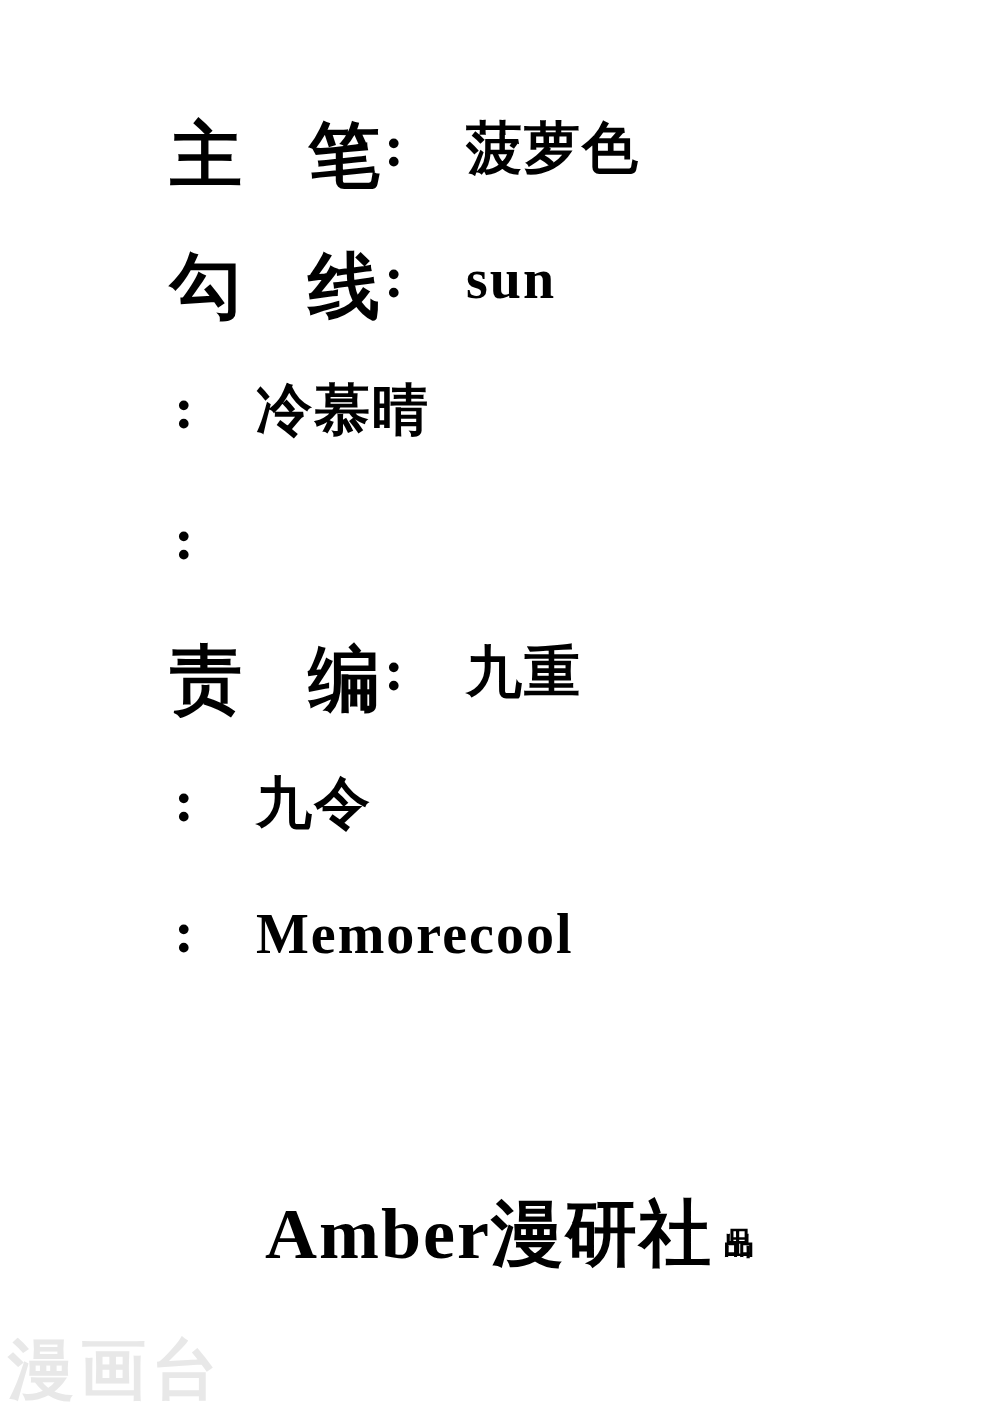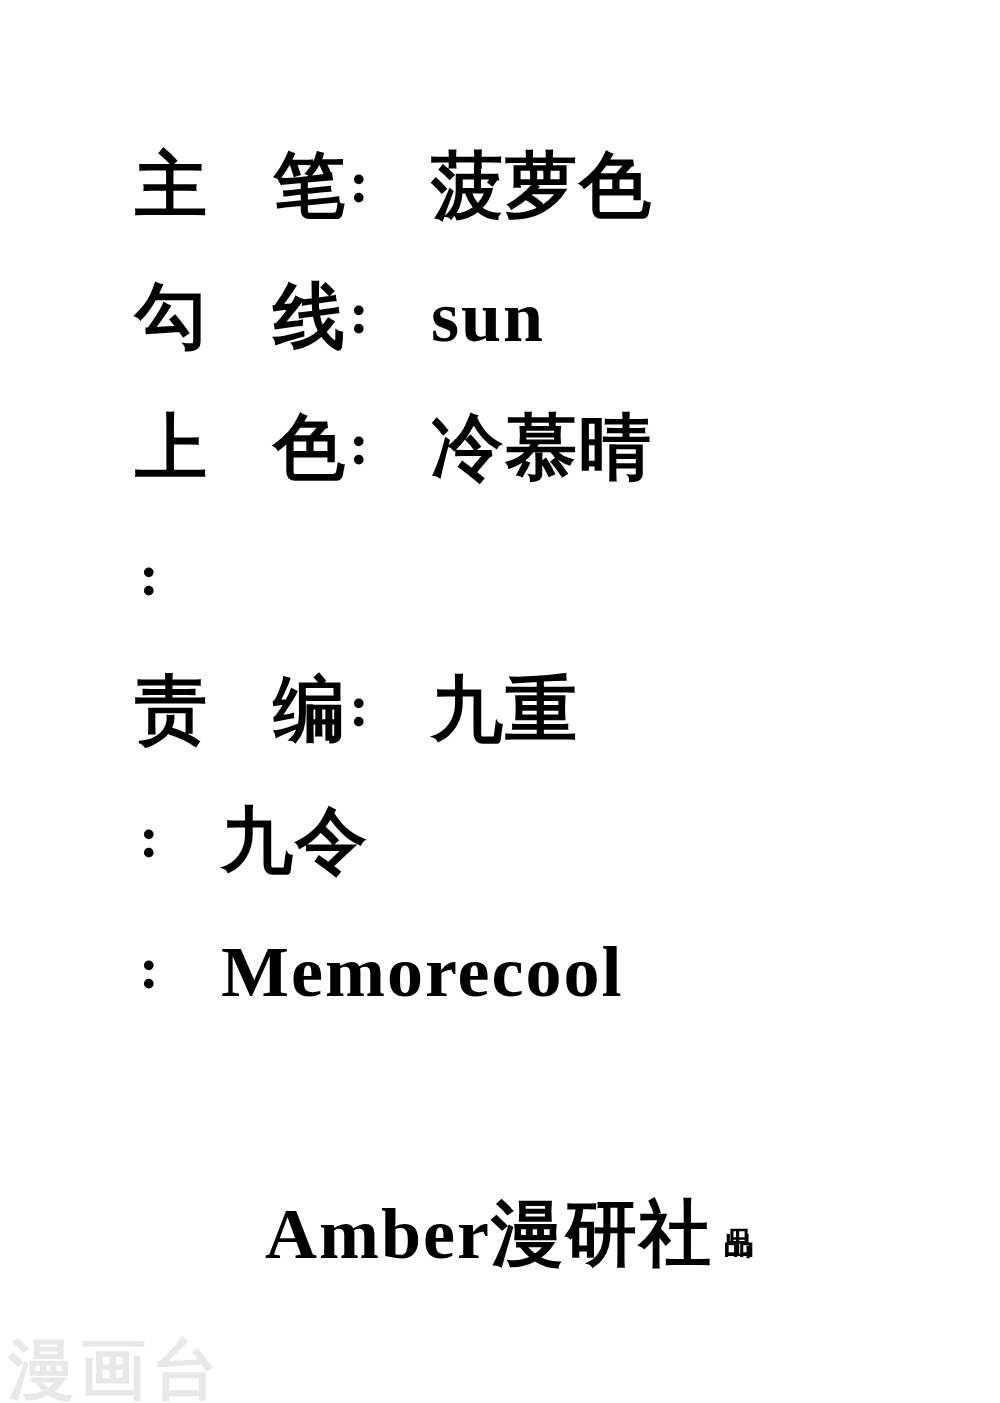--- a/index.html
+++ b/index.html
@@ -22,43 +22,44 @@
   }
   .credits {
     position: absolute;
     left: 135px;
     top: 120px;
     width: 830px;
   }
   .credit-row {
     height: 131px;
     display: flex;
-    align-items: center;
+    align-items: flex-start;
     white-space: nowrap;
+    margin-left: 35px;
   }
   .role {
     display: inline-block;
     width: 210px;
     font-size: 72px;
     line-height: 1;
     text-align: justify;
     text-align-last: justify;
     font-weight: bold;
   }
   .colon {
     display: inline-block;
     font-size: 60px;
     line-height: 1;
     font-weight: bold;
     margin-left: 4px;
     transform: translateY(-4px);
   }
   .name {
     display: inline-block;
-    font-size: 72px;
+    font-size: 56px;
     line-height: 1;
     margin-left: 62px;
     font-weight: bold;
     letter-spacing: 2px;
   }
   .footer {
     position: absolute;
     left: 265px;
     top: 1198px;
     display: flex;
@@ -104,21 +105,20 @@
       <span class="name">菠萝色</span>
     </div>
 
     <div class="credit-row">
       <span class="role">勾线</span>
         <span class="colon">:</span>
       <span class="name">sun</span>
     </div>
 
     <div class="credit-row">
-      <span class="role">上色</span>
         <span class="colon">:</span>
       <span class="name">冷慕晴</span>
     </div>
 
     <div class="credit-row">
         <span class="colon">:</span>
     </div>
 
     <div class="credit-row">
       <span class="role">责编</span>

